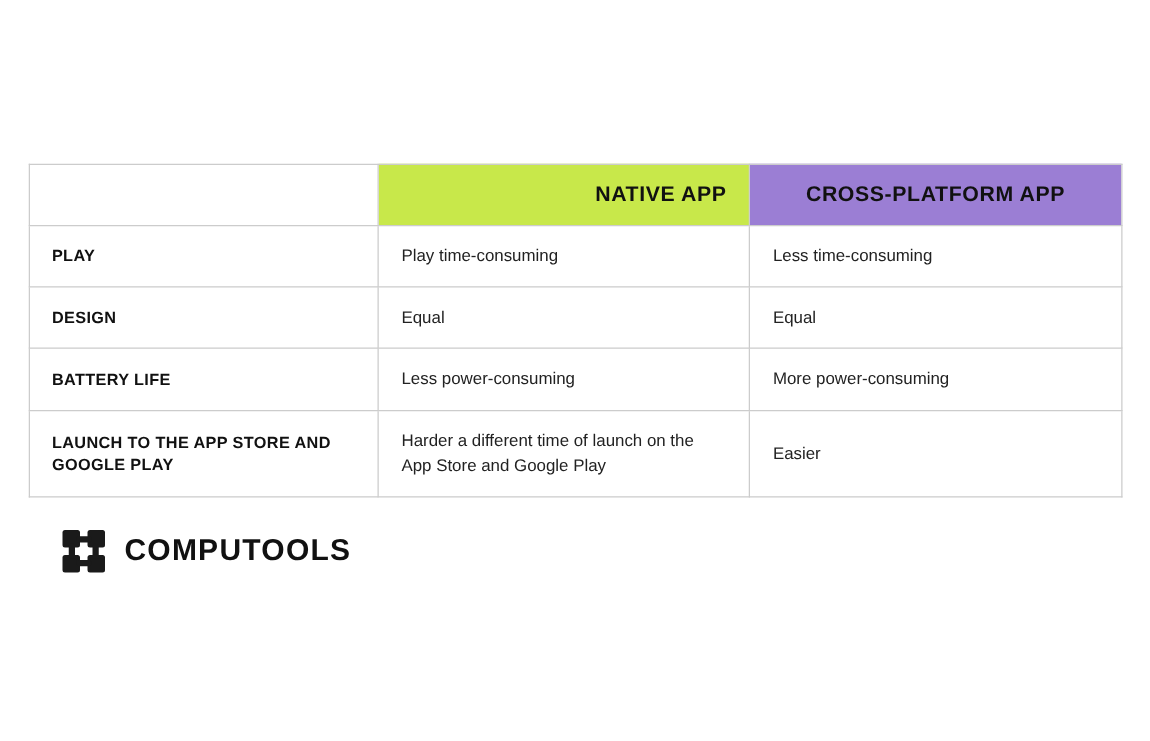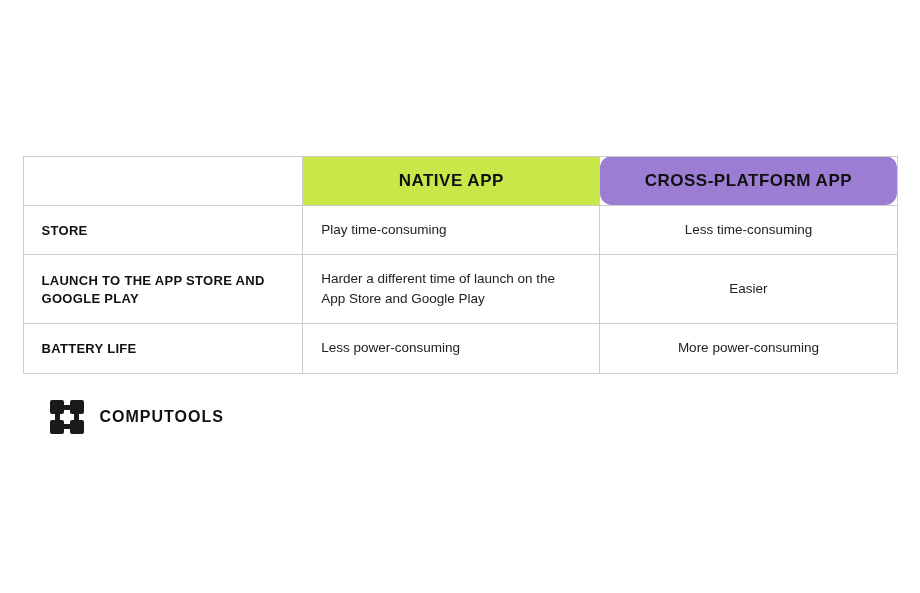--- a/index.html
+++ b/index.html
@@ -28,33 +28,31 @@
       vertical-align: middle;
     }
     .col-label {
       width: 32%;
     }
     .col-native {
       width: 34%;
     }
     .col-cross {
       width: 34%;
-      text-align: center;
     }
     thead th.col-label {
       background: #ffffff;
     }
     thead th.col-native {
       background: #c8e84a;
-      text-align: center;
+      text-align: right;
     }
     thead th.col-cross {
       background: #9b7ed4;
       text-align: center;
-      border-radius: 12px;
     }
     .header-text {
       font-size: 17px;
       font-weight: 800;
       letter-spacing: 0.5px;
       color: #111111;
     }
     .row-label {
       font-size: 13px;
       font-weight: 800;
@@ -78,21 +76,21 @@
       margin-top: 22px;
       align-self: flex-start;
       margin-left: 23px;
     }
     .logo-icon {
       width: 42px;
       height: 42px;
       margin-right: 12px;
     }
     .logo-text {
-      font-size: 16px;
+      font-size: 24px;
       font-weight: 700;
       color: #111111;
       letter-spacing: 1px;
     }
   </style>
 </head>
 <body>
 
 <div class="container">
   <table>
@@ -102,33 +100,38 @@
         <th class="col-native">
           <span class="header-text">NATIVE APP</span>
         </th>
         <th class="col-cross">
           <span class="header-text">CROSS-PLATFORM APP</span>
         </th>
       </tr>
     </thead>
     <tbody id="table-body">
     <tr>
-          <td class="col-label"><span class="row-label">STORE</span></td>
+          <td class="col-label"><span class="row-label">PLAY</span></td>
           <td class="col-native"><span class="row-value">Play time-consuming</span></td>
           <td class="col-cross"><span class="row-value">Less time-consuming</span></td>
+        </tr>
+        <tr>
+          <td class="col-label"><span class="row-label">DESIGN</span></td>
+          <td class="col-native"><span class="row-value">Equal</span></td>
+          <td class="col-cross"><span class="row-value">Equal</span></td>
+        </tr>
+        <tr>
+          <td class="col-label"><span class="row-label">BATTERY LIFE</span></td>
+          <td class="col-native"><span class="row-value">Less power-consuming</span></td>
+          <td class="col-cross"><span class="row-value">More power-consuming</span></td>
         </tr>
         <tr>
           <td class="col-label"><span class="row-label">LAUNCH TO THE APP STORE AND GOOGLE PLAY</span></td>
           <td class="col-native"><span class="row-value">Harder a different time of launch on the App Store and Google Play</span></td>
           <td class="col-cross"><span class="row-value">Easier</span></td>
-        </tr>
-        <tr>
-          <td class="col-label"><span class="row-label">BATTERY LIFE</span></td>
-          <td class="col-native"><span class="row-value">Less power-consuming</span></td>
-          <td class="col-cross"><span class="row-value">More power-consuming</span></td>
         </tr>
       </tbody>
   </table>
 
   <div class="footer">
     <svg class="logo-icon" viewBox="0 0 42 42" fill="none" xmlns="http://www.w3.org/2000/svg">
 
       <rect x="4" y="4" width="14" height="14" rx="2" fill="#1a1a1a"></rect>
       <rect x="24" y="4" width="14" height="14" rx="2" fill="#1a1a1a"></rect>
       <rect x="4" y="24" width="14" height="14" rx="2" fill="#1a1a1a"></rect>

